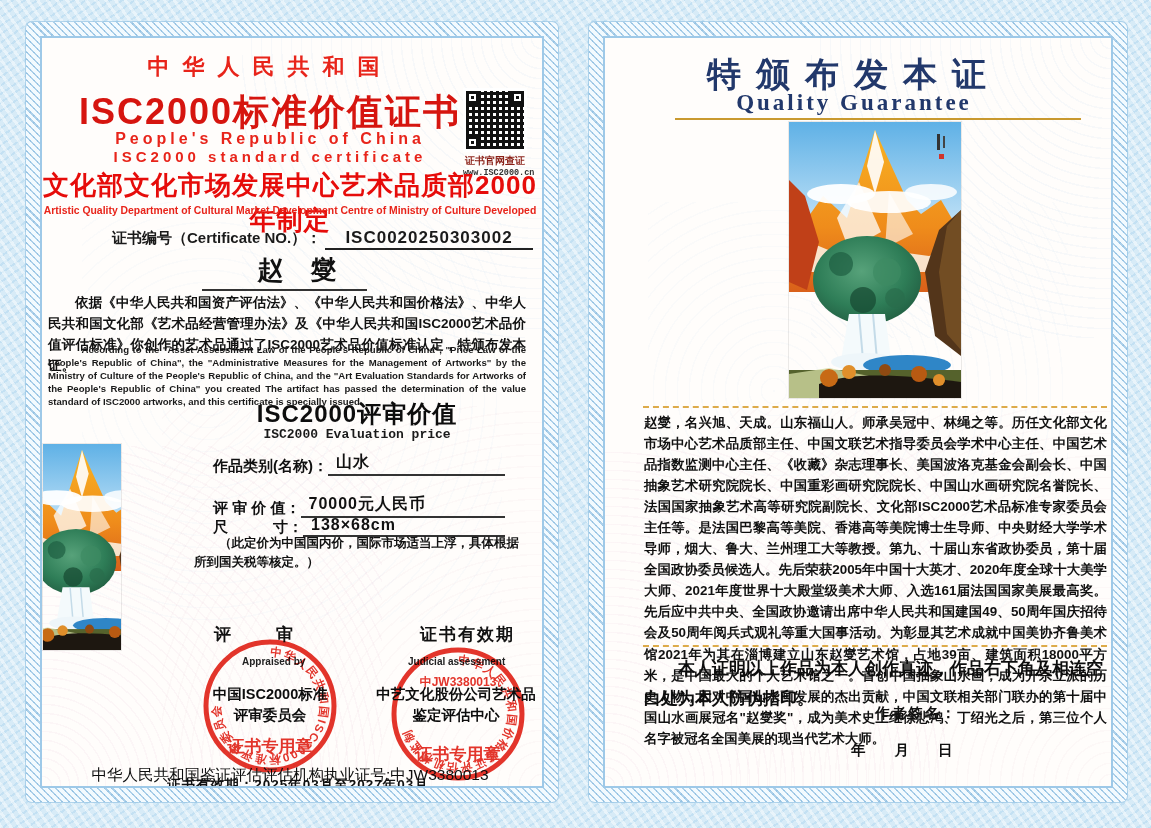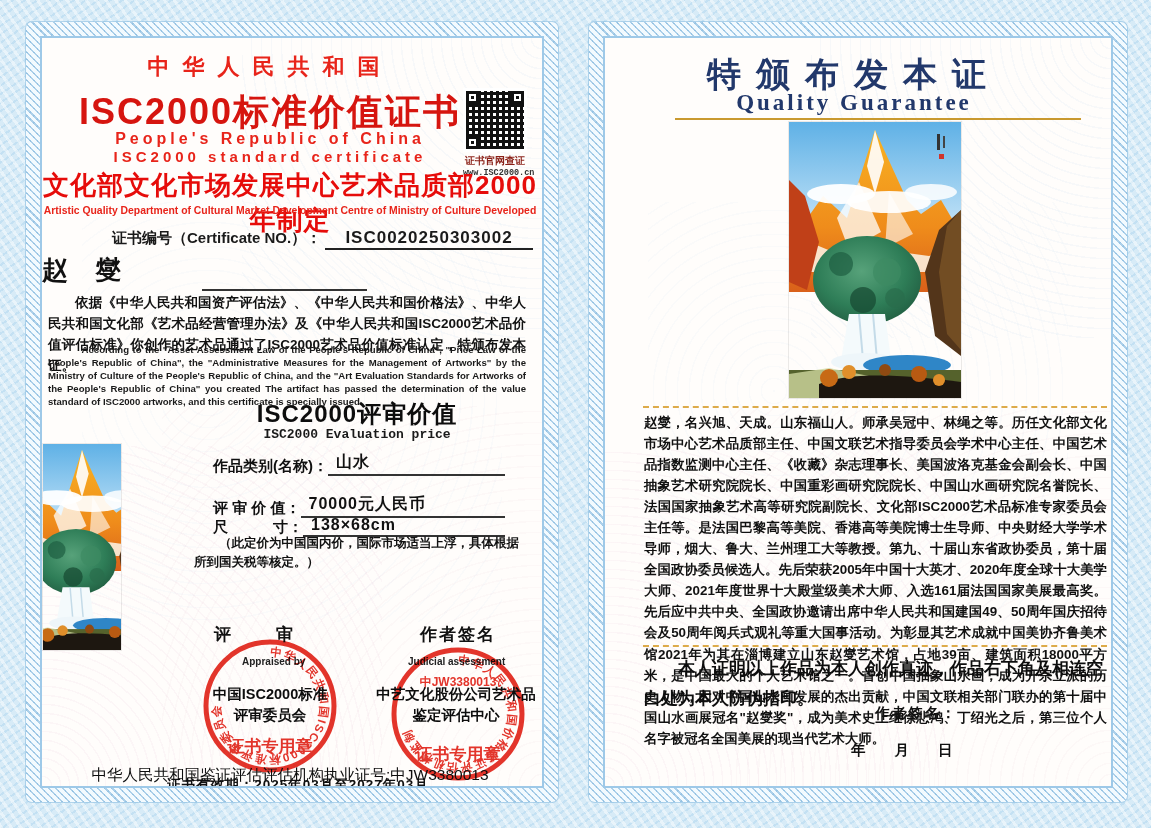--- a/index.html
+++ b/index.html
@@ -41,21 +41,21 @@
   .t-red1{color:#e8241a;font-weight:bold;}
   .t-red2{color:#d6150f;font-weight:bold;}
   .lp-title1{top:14px;left:0;width:456px;text-align:center;font-size:22px;letter-spacing:13px;}
   .lp-title2{top:50px;left:0;width:456px;text-align:center;font-size:36px;letter-spacing:2px;}
   .lp-title-en1{top:92px;left:0;width:456px;text-align:center;font-size:16px;letter-spacing:4px;}
   .lp-title-en2{top:110px;left:0;width:456px;text-align:center;font-size:15px;letter-spacing:4px;}
   .lp-banner{top:130px;left:0;width:496px;text-align:center;font-size:26px;color:#e60c0a;font-weight:bold;letter-spacing:1px;}
   .lp-banner-en{top:167px;left:0;width:496px;text-align:center;font-size:10.4px;color:#e8241a;font-weight:bold;}
   .lp-certrow{top:190px;left:70px;font-size:15px;font-weight:bold;color:#1a1a1a;}
   .lp-certval{font-size:17px;font-weight:bold;border-bottom:2px solid #222;padding:0 20px 1px 20px;letter-spacing:1px;}
-  .lp-name{top:215px;left:0;width:496px;font-size:26px;font-weight:bold;letter-spacing:10px;color:#111;}
+  .lp-name{top:215px;left:0;width:496px;text-align:center;font-size:26px;font-weight:bold;letter-spacing:10px;color:#111;padding-left:12px;}
   .lp-name-line{top:251px;left:160px;width:165px;border-bottom:2px solid #333;}
   .lp-body-cn{top:255px;left:6px;width:478px;font-size:13.5px;font-weight:bold;color:#111;line-height:1.55;text-align:justify;text-indent:2em;}
   .lp-body-en{top:306px;left:6px;width:478px;font-size:9.6px;font-weight:600;color:#1a1a1a;line-height:1.35;text-align:justify;text-indent:3.5em;}
   .lp-evaltitle{top:360px;left:150px;width:330px;text-align:center;font-size:24px;font-weight:bold;color:#0d0d0d;letter-spacing:1px;}
   .lp-evalsub{top:389px;left:150px;width:330px;text-align:center;font-size:13px;font-weight:bold;font-family:"Liberation Mono",monospace;color:#1a1a1a;}
   .lp-field{left:171px;width:292px;display:flex;align-items:flex-end;font-weight:bold;color:#111;}
   .lp-field .lbl{font-size:15px;white-space:nowrap;}
   .lp-field .val{font-size:16px;flex:1;border-bottom:2px solid #333;padding:0 0 1px 8px;letter-spacing:1px;}
   .lp-note-cn{top:496px;left:152px;width:334px;font-size:12.5px;font-weight:bold;color:#111;line-height:1.5;text-indent:2em;}
   .lp-note-en{top:533px;left:152px;width:334px;font-size:12px;font-weight:bold;color:#1a1a1a;line-height:1.35;text-align:justify;text-indent:2em;}
@@ -192,21 +192,21 @@
       <span class="val">70000元人民币</span>
     </div>
     <div class="abs lp-field" style="top:478px;">
       <span class="lbl">尺　　　寸：</span>
       <span class="val">138×68cm</span>
     </div>
 
     <div class="abs lp-note-cn">（此定价为中国国内价，国际市场适当上浮，具体根据所到国关税等核定。）</div>
 
     <div class="abs lp-app-cn">评　审</div>
-    <div class="abs lp-jud-cn">作者签名</div>
+    <div class="abs lp-jud-cn">证书有效期</div>
     <div class="abs lp-app-en">Appraised by</div>
     <div class="abs lp-jud-en">Judicial assessment</div>
 
     <svg class="abs seal" style="top:592px;left:152px;" width="152" height="152" viewBox="0 0 152 152">
       <defs>
           <path id="ringL" d="M76,26 a50,50 0 1,1 -0.01,0"></path>
         </defs>
       <circle cx="76" cy="76" r="64" fill="none" stroke="#e1251b" stroke-width="5"></circle>
       <text font-size="11.5" fill="#e1251b" font-weight="bold" letter-spacing="1.5">
         <textPath href="#ringL">中华人民共和国ISC2000标准评审委员会</textPath>

